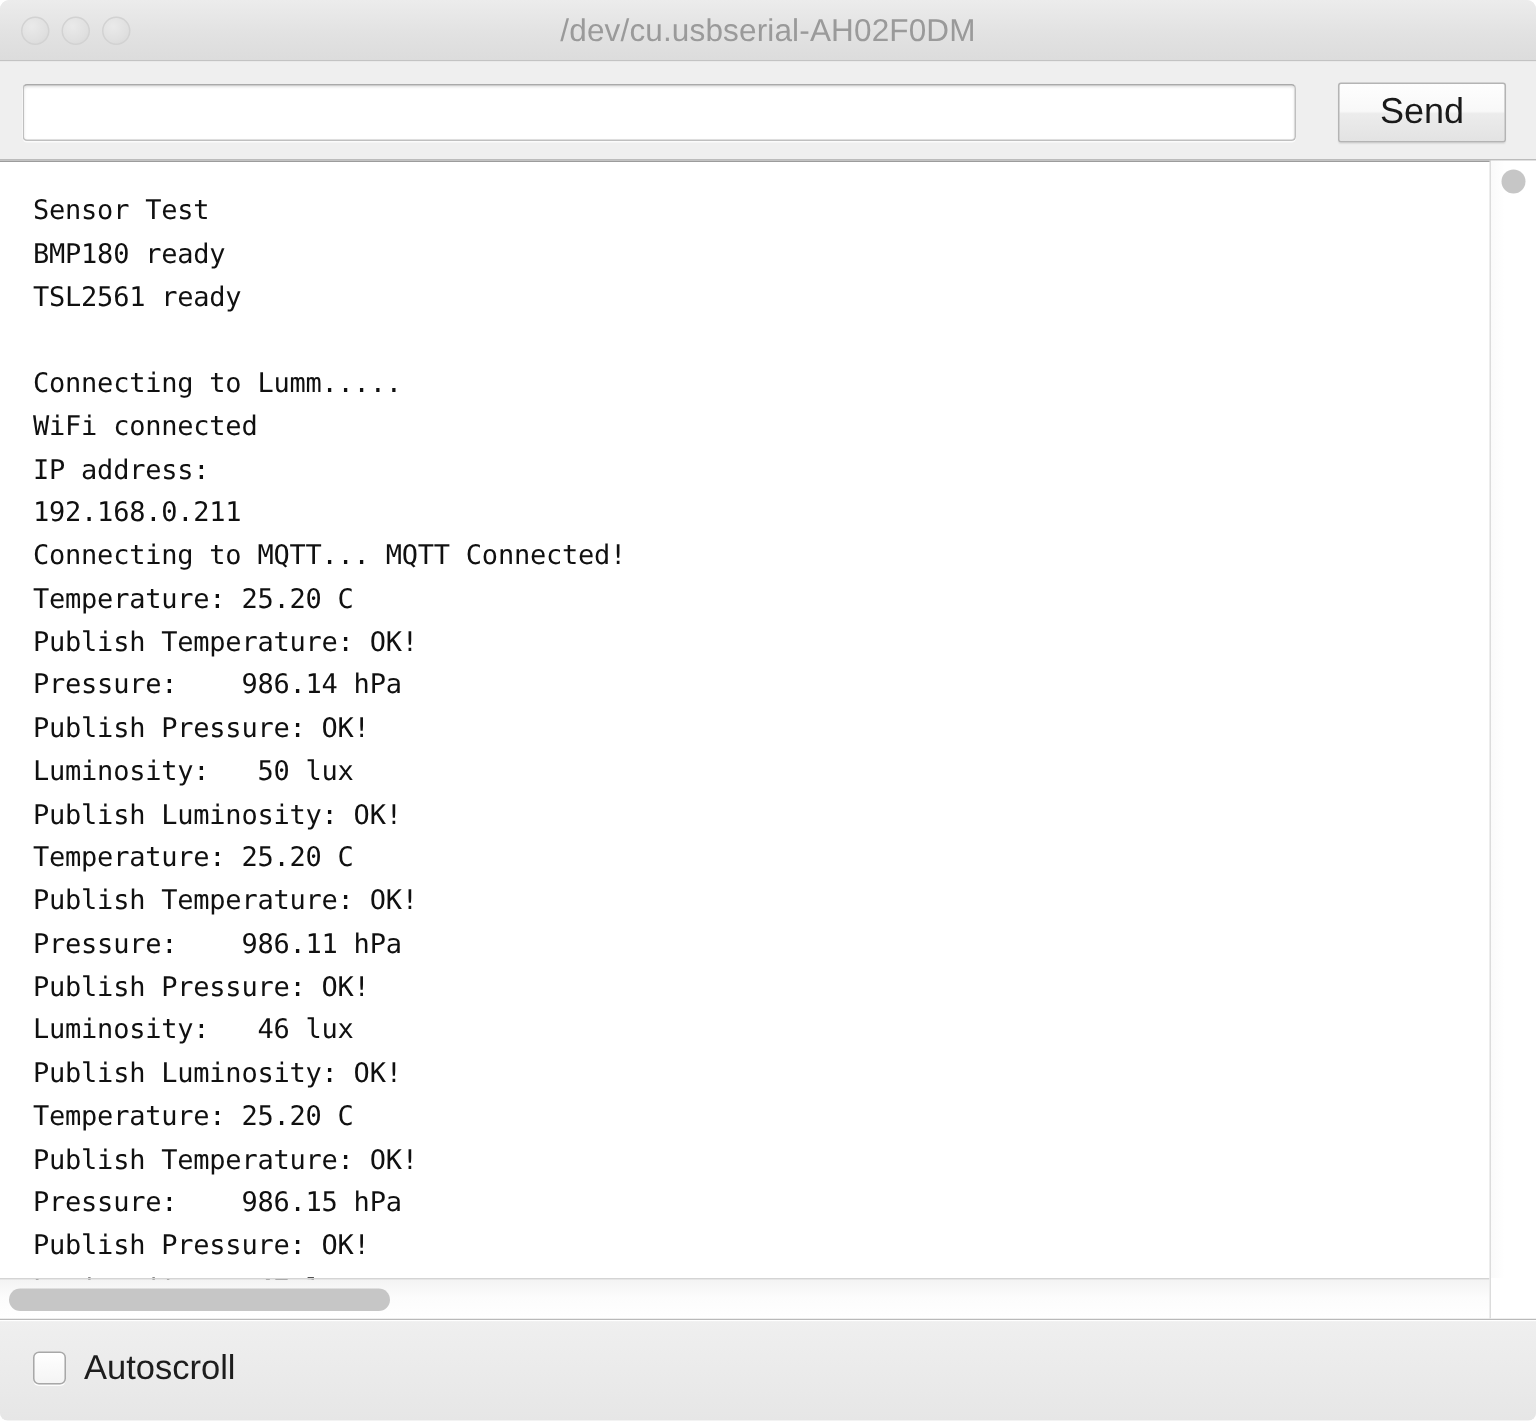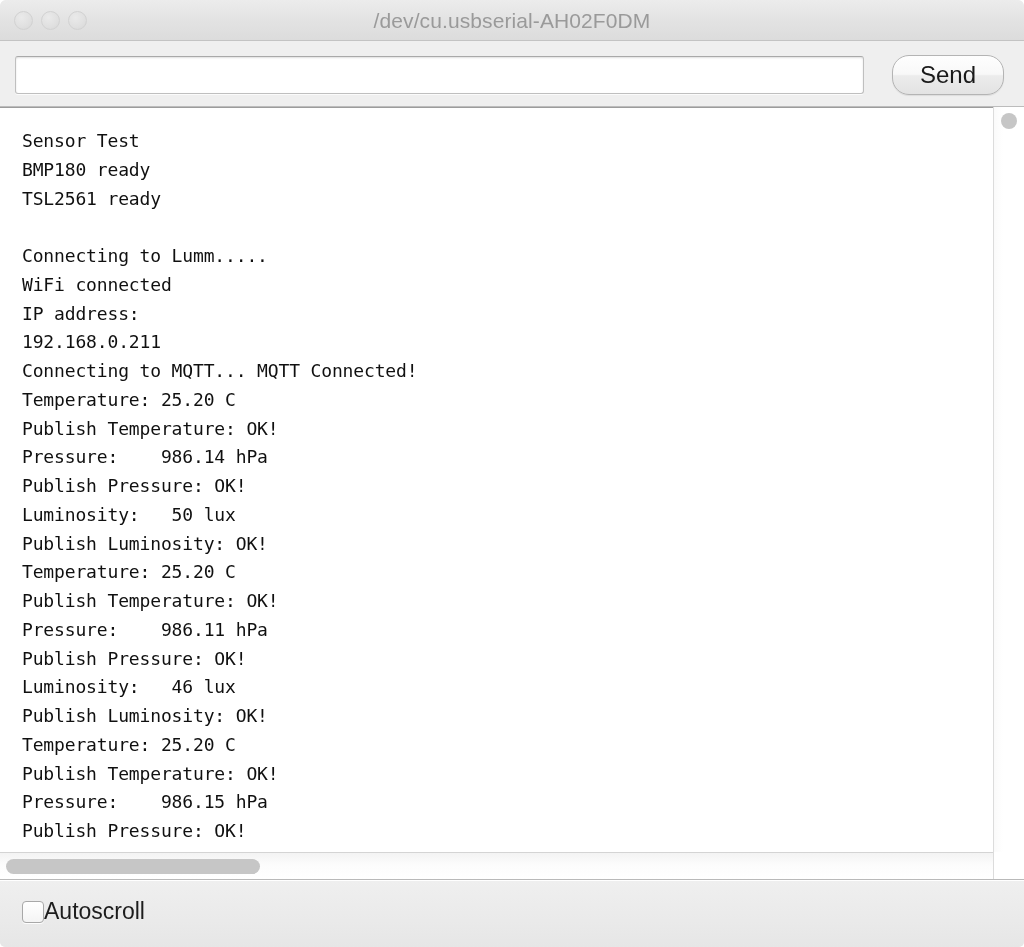--- a/index.html
+++ b/index.html
@@ -95,21 +95,21 @@
     outline: none;
   }
   .send-button {
     position: absolute;
     left: 892px;
     top: 14px;
     width: 112px;
     height: 40px;
     background: linear-gradient(to bottom, #fefefe 0%, #f8f8f8 48%, #ececec 52%, #e3e3e3 100%);
     border: 1px solid #b4b4b4;
-    border-radius: 17px;
+    border-radius: 2px;
     box-sizing: border-box;
     box-shadow: 0 1px 1px rgba(0,0,0,0.08);
     font-family: "Liberation Sans", sans-serif;
     font-size: 24px;
     color: #1a1a1a;
     text-align: center;
     line-height: 38px;
     cursor: default;
     padding: 0;
   }
@@ -205,20 +205,21 @@
     border-top: 1px solid #ffffff;
     box-sizing: border-box;
     border-radius: 0 0 5px 5px;
   }
   .autoscroll-wrap {
     position: absolute;
     left: 22px;
     top: 17px;
     display: flex;
     align-items: center;
+    gap: 12px;
     text-align: right;
   }
   .checkbox {
     width: 22px;
     height: 22px;
     border: 1px solid #a8a8a8;
     border-radius: 4px;
     background: linear-gradient(to bottom, #ffffff 0%, #f4f4f4 100%);
     box-shadow: 0 1px 0 rgba(255,255,255,0.9);
     box-sizing: border-box;

